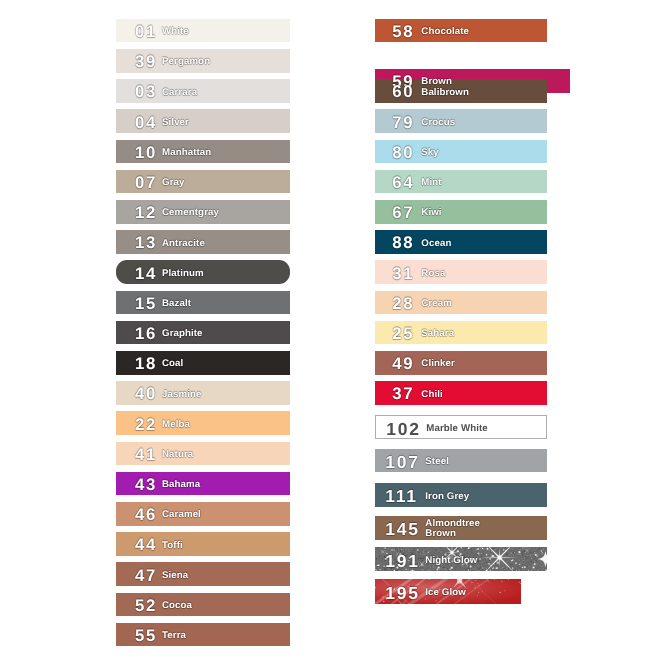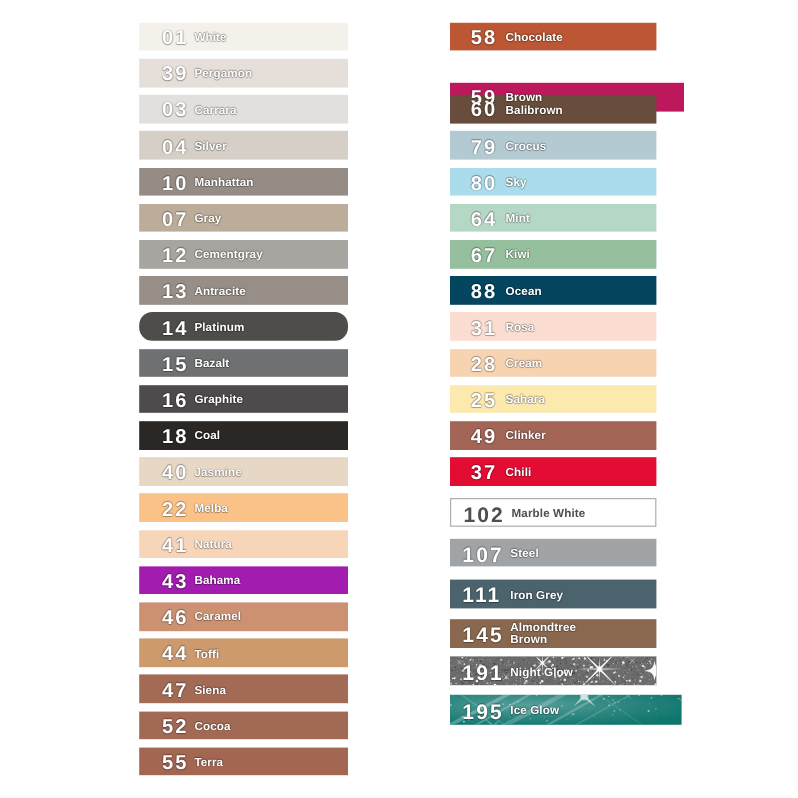--- a/index.html
+++ b/index.html
@@ -1422,21 +1422,21 @@
               <path d="M0 -4.5 L0.45 0 L0 4.5 L-0.45 0 ZM-4 0 L0 -0.45 L4 0 L0 0.45 Z" fill="#ffffff"></path>
             </g>
             <g transform="translate(8,5) rotate(45)" opacity="0.4">
               <path d="M0 -4 L0.45 0 L0 4 L-0.45 0 ZM-4 0 L0 -0.45 L4 0 L0 0.45 Z" fill="#ffffff"></path>
             </g>
           </svg>
         </div>
         <span class="num ring" style="left: 10px; top: 13.85px; font-size: 17.5px; color: rgb(255, 255, 255);">191</span>
         <span class="nm ring" style="left: 50px; top: 13.95px; font-size: 9.7px; color: rgb(255, 255, 255);">Night Glow</span>
       </div>
-<div class="swatch" style="left: 375.3px; top: 579.2px; width: 193px; height: 24.8px; background: #0f766e;">
+<div class="swatch" style="left: 375.3px; top: 579.2px; width: 146px; height: 24.8px; background: #b91c1c;">
         <div class="tex-host">
           <svg class="tex" width="171.6" height="24.8" viewBox="0 0 171.6 24.8" xmlns="http://www.w3.org/2000/svg" preserveAspectRatio="none">
             <circle cx="106.4" cy="4.1" r="0.29" fill="#ffffff" opacity="0.31"></circle>
             <circle cx="103.5" cy="12.4" r="0.35" fill="#ffffff" opacity="0.23"></circle>
             <circle cx="75.3" cy="9.6" r="0.25" fill="#ffffff" opacity="0.18"></circle>
             <circle cx="71.2" cy="12.0" r="0.28" fill="#ffffff" opacity="0.22"></circle>
             <circle cx="67.3" cy="7.6" r="0.28" fill="#ffffff" opacity="0.20"></circle>
             <circle cx="17.2" cy="22.7" r="0.22" fill="#ffffff" opacity="0.32"></circle>
             <circle cx="113.0" cy="18.6" r="0.28" fill="#ffffff" opacity="0.29"></circle>
             <circle cx="11.9" cy="11.8" r="0.29" fill="#ffffff" opacity="0.29"></circle>

